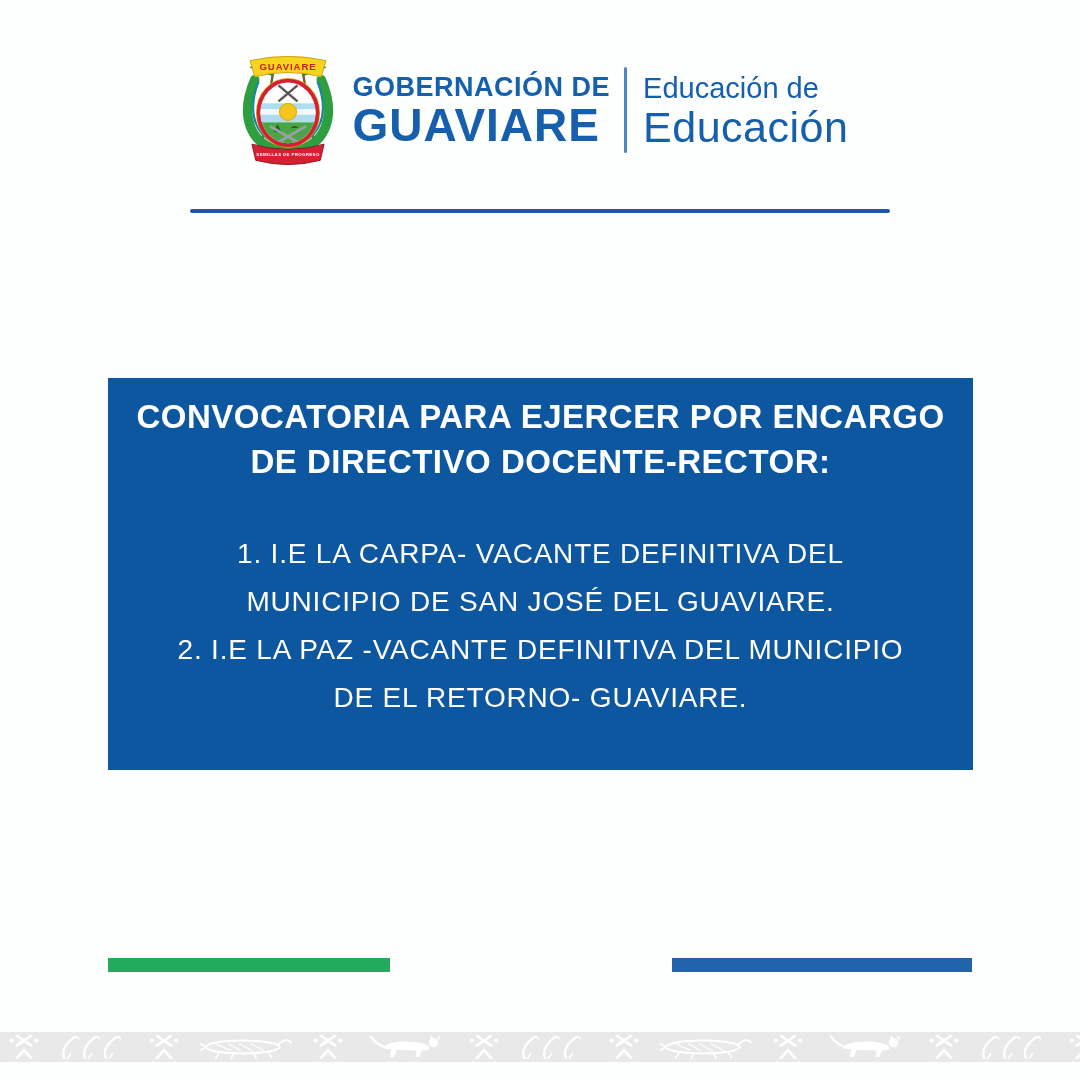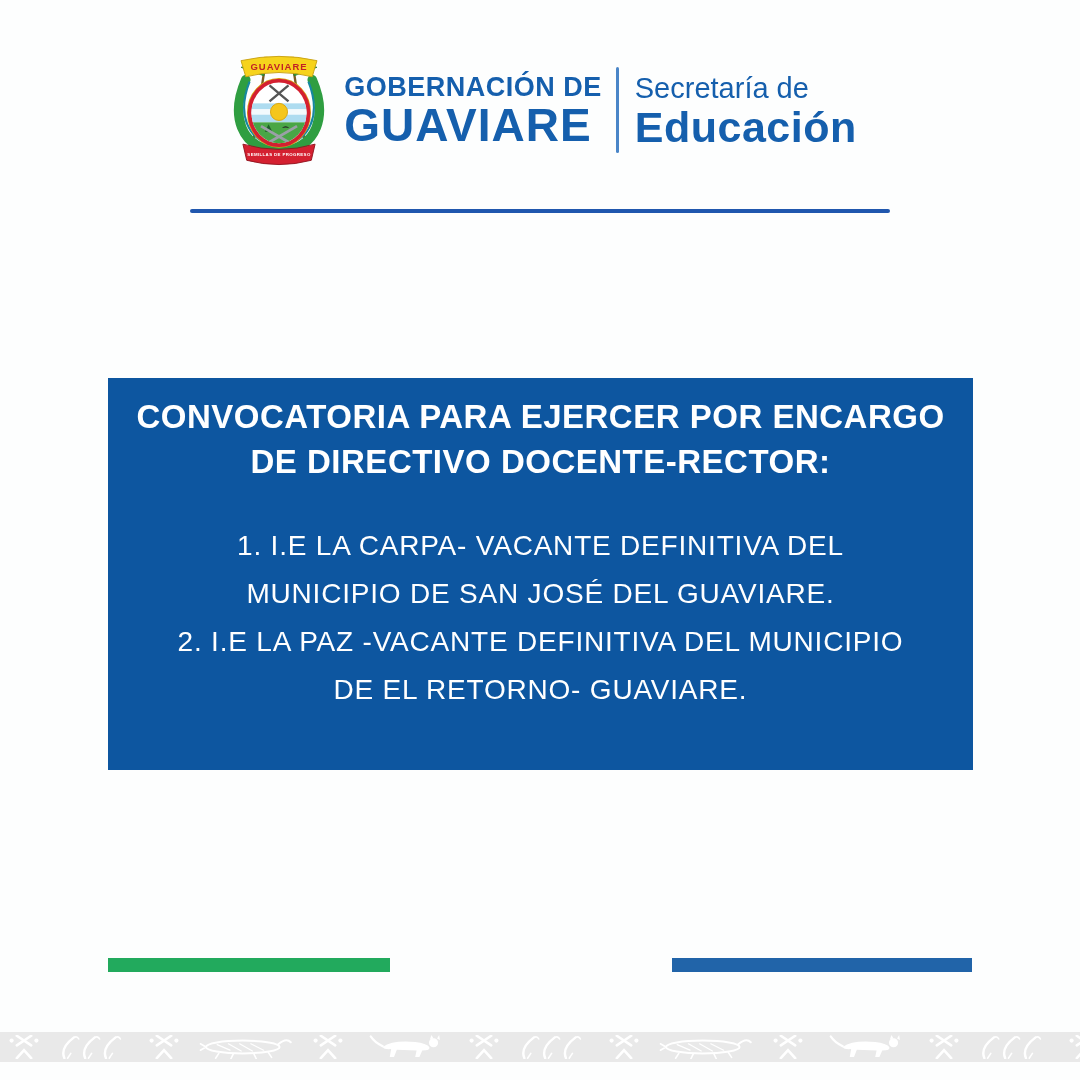--- a/index.html
+++ b/index.html
@@ -21,31 +21,31 @@
 
   
   .brand{position:absolute;top:54px;left:3px;right:0;display:flex;justify-content:center;align-items:center;}
   .crest{width:106px;height:112px;flex:0 0 auto;}
   .gob-block{margin-left:12px;display:flex;flex-direction:column;color:var(--brand-blue);}
   .gob-top{font-size:27px;font-weight:600;letter-spacing:0.5px;line-height:30px;}
   .gob-name{font-size:46px;font-weight:800;letter-spacing:1px;line-height:46px;}
   .v-divider{width:3px;height:86px;background:var(--divider-blue);margin:0 16px 0 14px;border-radius:2px;}
   .sec-block{display:flex;flex-direction:column;justify-content:center;color:var(--brand-blue);}
   .sec-top{font-size:29px;font-weight:400;line-height:33px;}
-  .sec-name{font-size:43px;font-weight:700;letter-spacing:0.5px;line-height:44px;}
+  .sec-name{font-size:43px;font-weight:400;letter-spacing:0.5px;line-height:44px;}
 
   
   .rule{position:absolute;top:209px;left:190px;width:700px;height:4px;background:var(--rule-blue);border-radius:2px;}
 
   
   .panel{position:absolute;top:378px;left:108px;width:865px;height:392px;background:var(--panel-blue);
-         color:#ffffff;display:flex;flex-direction:column;align-items:center;padding-top:16px;}
+         color:#ffffff;display:flex;flex-direction:column;align-items:center;padding-top:16px;gap:28px;}
   .panel-title{white-space:pre-line;text-align:center;font-size:33px;font-weight:800;
                line-height:45px;letter-spacing:0.5px;}
-  .panel-items{margin-top:38px;display:flex;flex-direction:column;align-items:center;}
+  .panel-items{margin-top:18px;display:flex;flex-direction:column;align-items:center;}
   .panel-item{white-space:pre-line;text-align:center;font-size:28px;font-weight:400;
               line-height:48px;letter-spacing:0.8px;}
 
   
   .bar{position:absolute;top:958px;height:14px;}
   .bar-green{left:108px;width:282px;background:var(--bar-green);}
   .bar-blue{left:672px;width:300px;background:var(--bar-blue);}
   .website{position:absolute;left:108px;top:992px;font-size:22px;color:var(--url-gray);letter-spacing:0.3px;}
 
   
@@ -99,21 +99,21 @@
     </svg>
 
     <div class="gob-block">
       <div class="gob-top">GOBERNACIÓN DE</div>
       <div class="gob-name">GUAVIARE</div>
     </div>
 
     <div class="v-divider"></div>
 
     <div class="sec-block">
-      <div class="sec-top">Secretaría de</div>
+      <div class="sec-top">Educación de</div>
       <div class="sec-name">Educación</div>
     </div>
   </div>
 
   <div class="rule"></div>
 
   <div class="panel">
     <div class="panel-title">CONVOCATORIA PARA EJERCER POR ENCARGO
 DE DIRECTIVO DOCENTE-RECTOR:</div>
     <div class="panel-items">

